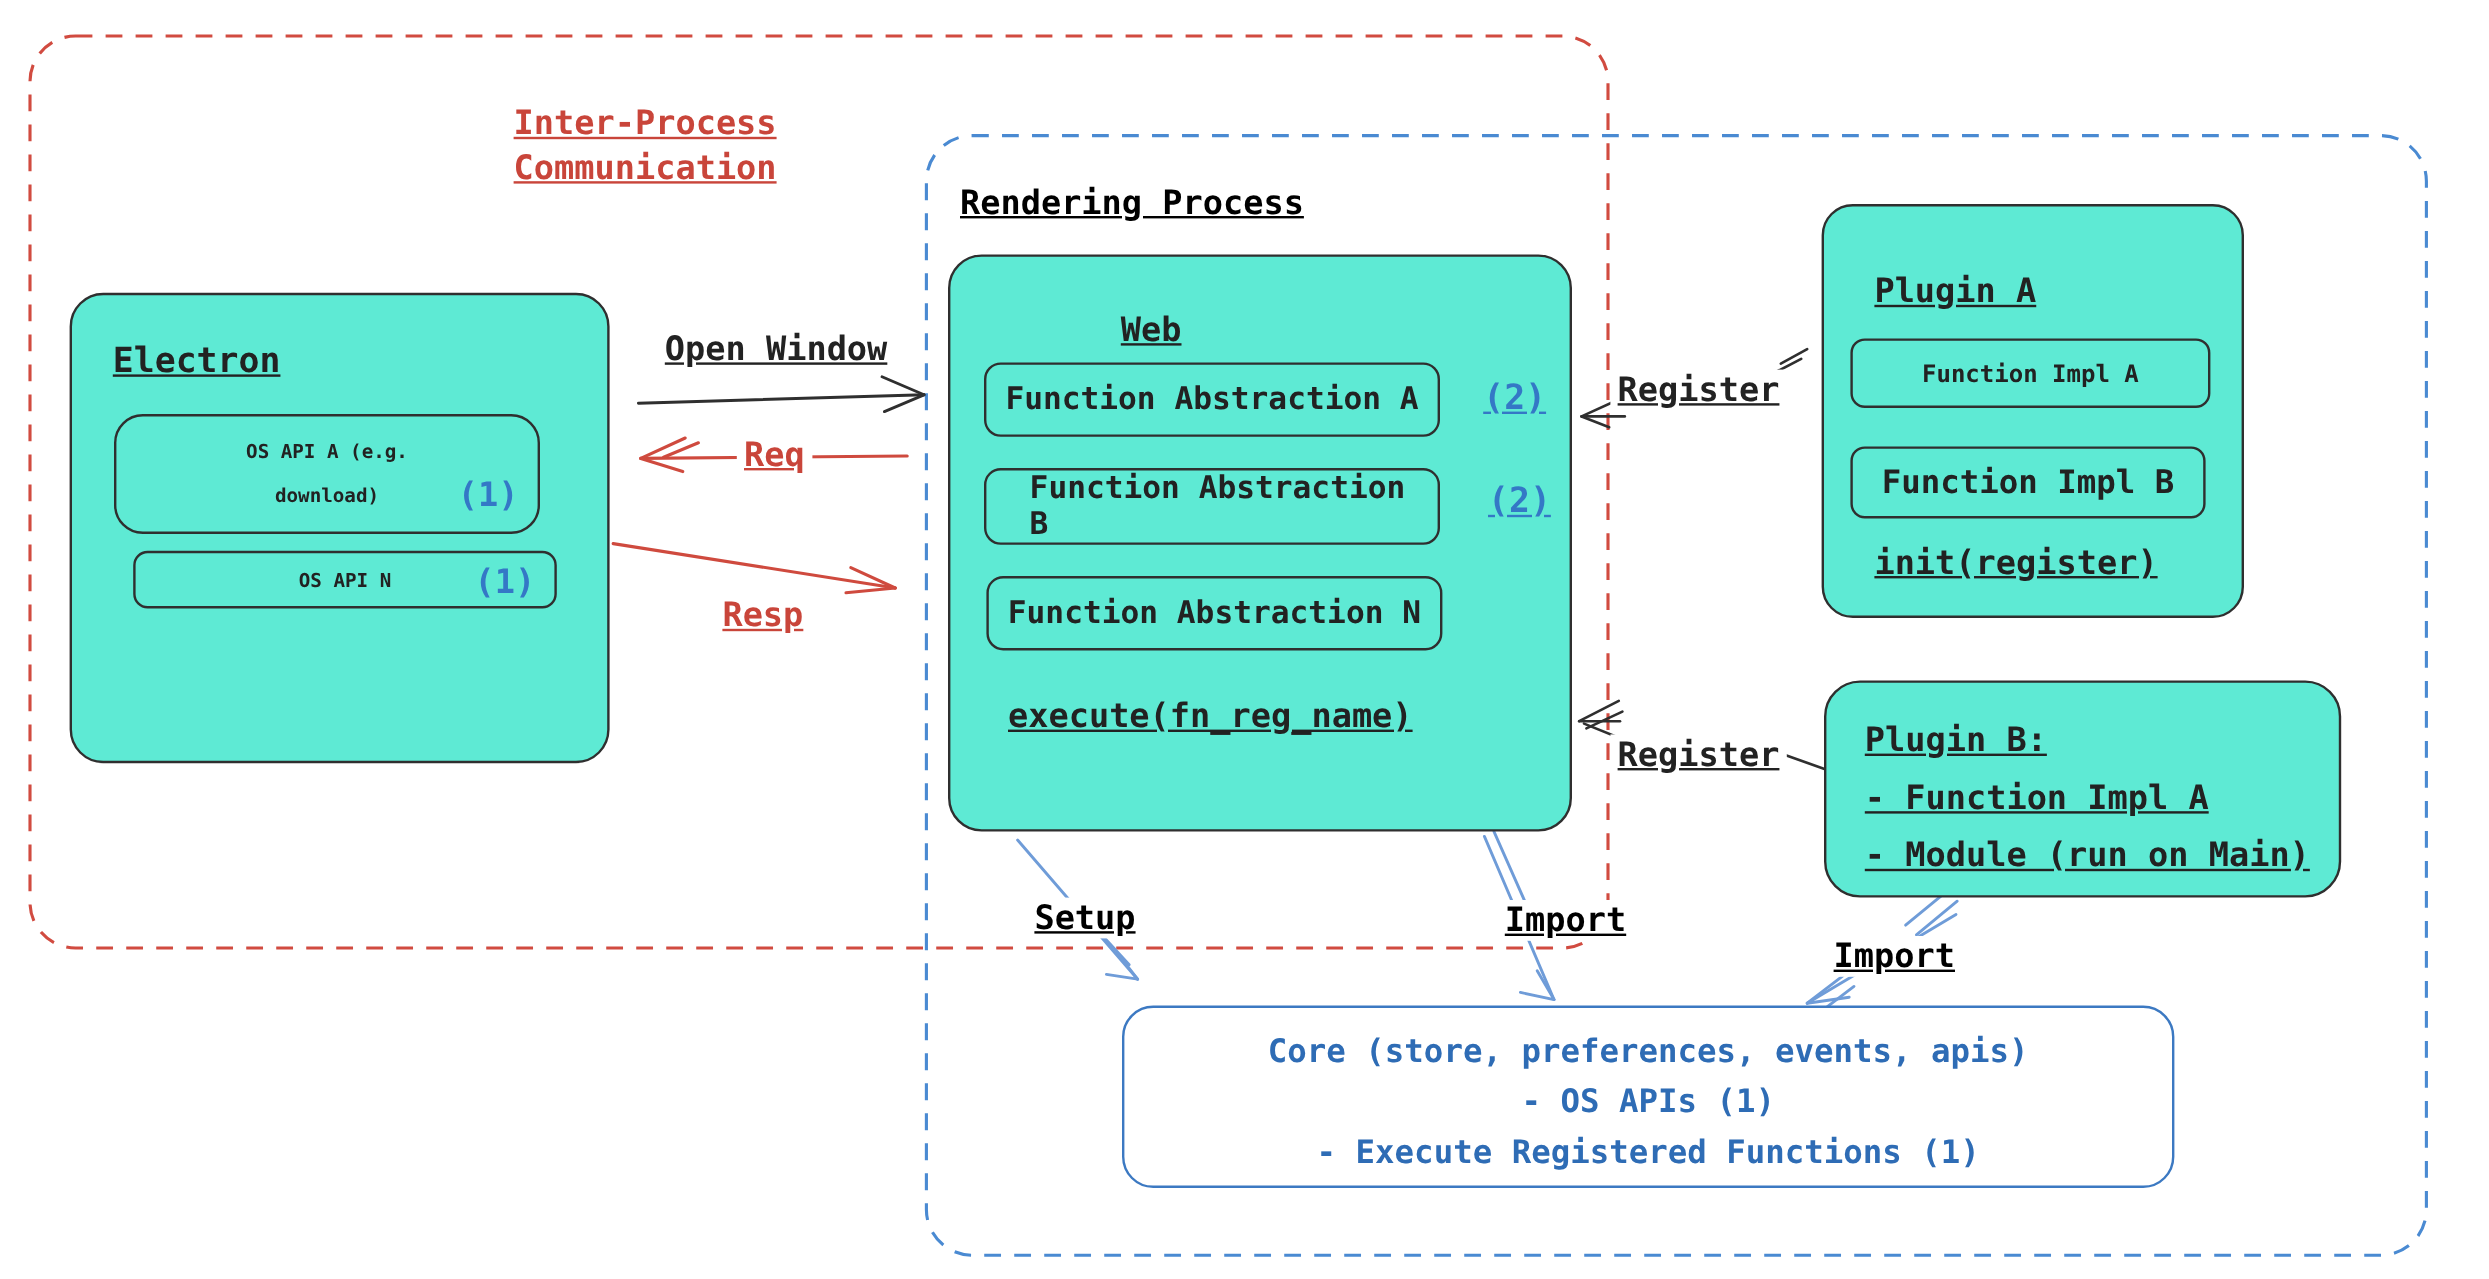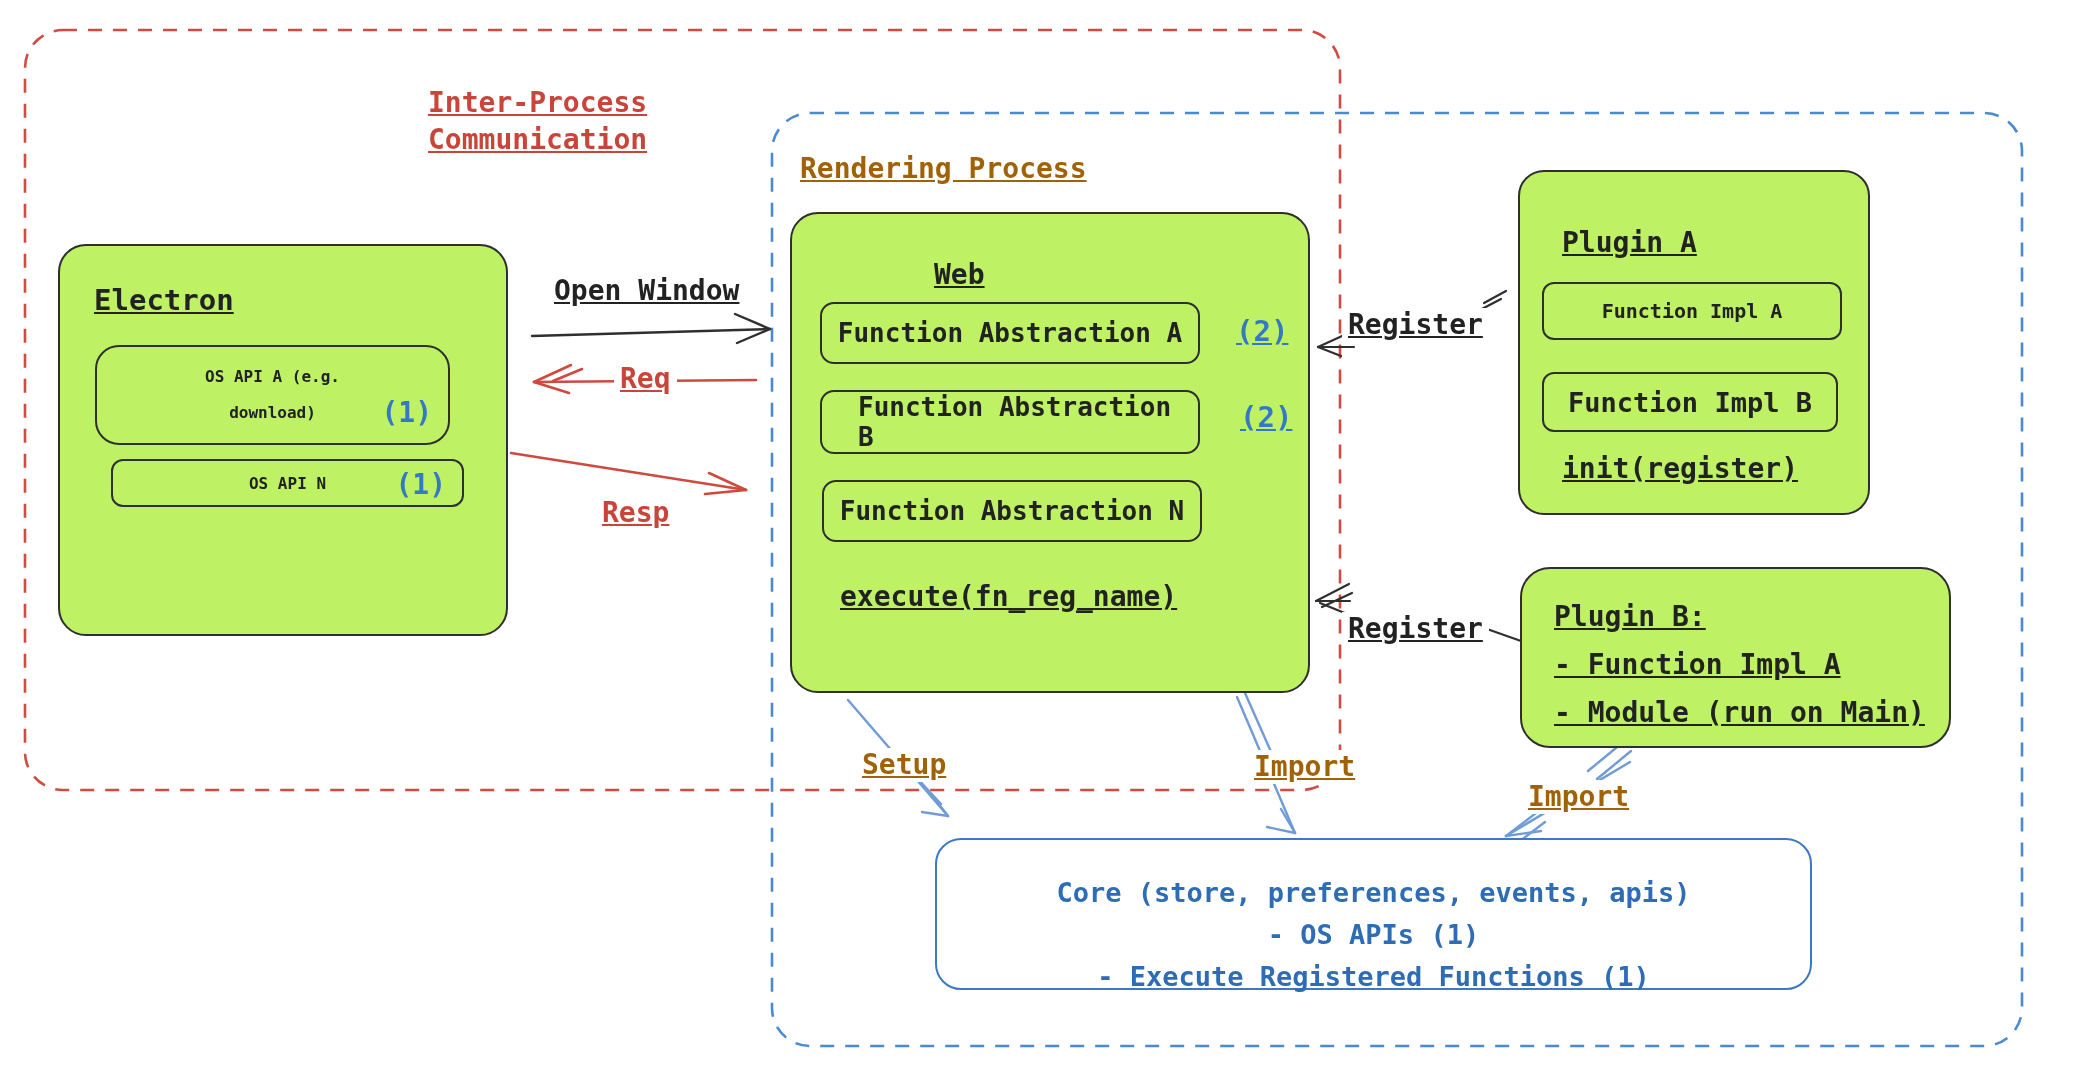--- a/index.html
+++ b/index.html
@@ -10,42 +10,42 @@
     font-family:"DejaVu Sans Mono",monospace;
     font-weight:700;
     color:#222222;
     overflow:hidden;
   }
   .layer{position:absolute;left:0;top:0;}
   .box{
     position:absolute;
     border:2.5px solid #2f2f2f;
     border-radius:28px;
-    background:#bef264;
+    background:#5eead4;
     box-sizing:border-box;
   }
   .inner-box{
     border-width:2px;
     border-radius:16px;
     display:flex;align-items:center;justify-content:center;
   }
   .lbl{position:absolute;font-size:28px;line-height:34px;white-space:nowrap;text-decoration:underline;}
   .lbl.on-line{background:#ffffff;padding:0 6px;}
   .red{color:#c9453a;}
-  .blue{color:#a16207;text-align:right;}
+  .blue{color:#000000;text-align:right;}
   .badge{color:#3478c6;}
   .two-line{line-height:37px;}
   .core-box{
     position:absolute;
     border:2px solid #3c79c2;
     border-radius:26px;
     background:#ffffff;
     box-sizing:border-box;
     display:flex;flex-direction:column;align-items:center;justify-content:flex-start;
-    padding-top:32px;
+    padding-top:16px;
     font-size:27px;line-height:42px;
     color:#2e6cb5;
     text-align:center;
   }
   .stack{display:flex;flex-direction:column;align-items:center;line-height:36px;}
   .abs-badge{position:absolute;font-size:28px;}
 </style>
 </head>
 <body>
 

